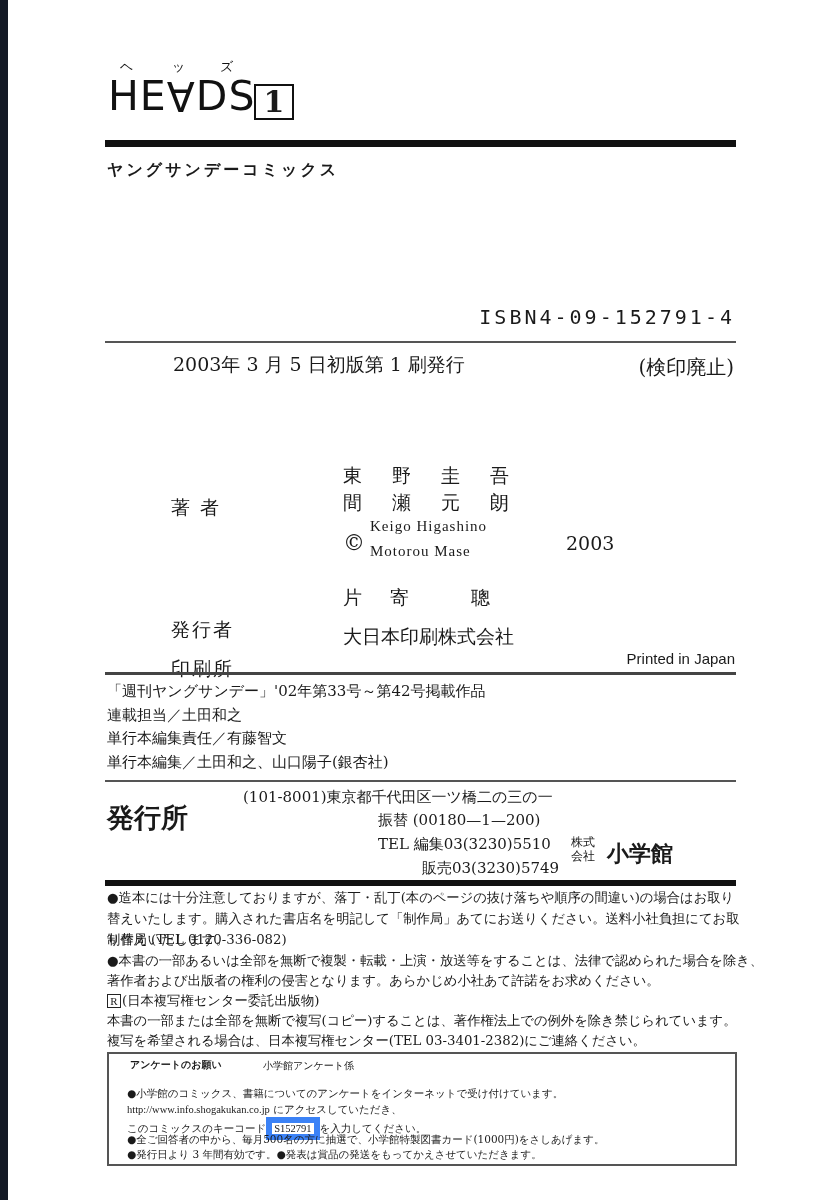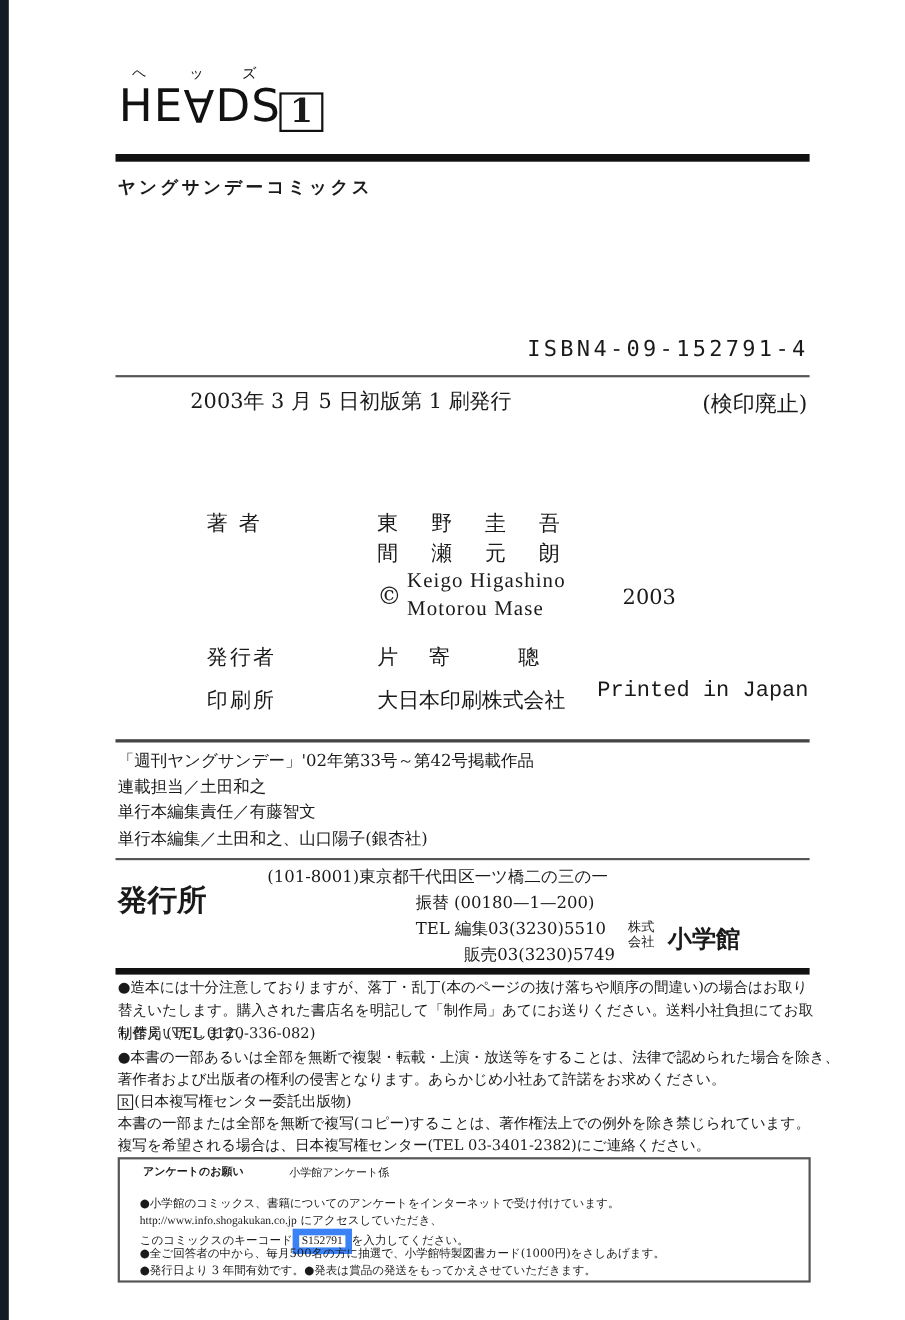--- a/index.html
+++ b/index.html
@@ -17,27 +17,27 @@
 
     .rule-thick { position: absolute; left: 105px; width: 631px; height: 7px; background: #111; }
     .rule-thin { position: absolute; left: 105px; width: 631px; height: 2px; background: #555; }
     .rule-mid { position: absolute; left: 105px; width: 631px; height: 3px; background: #444; }
 
     .label-series { left: 107px; top: 160px; font-family: "DejaVu Sans", sans-serif; font-size: 16px; letter-spacing: 3px; font-weight: bold; }
     .isbn { right: 88px; top: 305px; font-family: "DejaVu Sans Mono", monospace; font-size: 20px; letter-spacing: 3px; }
     .date { left: 173px; top: 352px; font-size: 19px; }
     .seal { right: 89px; top: 354px; font-size: 20px; }
 
-    .credit-label { left: 188px; font-size: 19px; letter-spacing: 2px; }
+    .credit-label { left: 171px; font-size: 19px; letter-spacing: 2px; margin-top: 32px; }
     .credit-value { left: 343px; font-size: 19px; }
     .spaced { letter-spacing: 30px; }
     .copy-mark { left: 343px; top: 530px; font-size: 22px; }
-    .en-name { left: 370px; font-size: 19px; font-family: "Liberation Serif", serif; letter-spacing: 1px; text-align: right; }
+    .en-name { left: 370px; font-size: 15px; font-family: "Liberation Serif", serif; letter-spacing: 1px; text-align: right; }
     .copy-year { left: 566px; top: 532px; font-size: 19px; }
-    .printed { right: 88px; top: 617px; font-family: Liberation Mono, monospace; font-size: 20px; }
+    .printed { right: 88px; top: 650px; font-family: Liberation Sans, sans-serif; font-size: 15px; }
 
     .info-line { left: 107px; font-size: 15px; }
 
     .pub-label { left: 107px; top: 800px; font-family: "DejaVu Sans", sans-serif; font-size: 27px; font-weight: bold; }
     .pub-text { font-size: 15px; }
     .corp-small { left: 571px; top: 835px; font-size: 12px; line-height: 14px; width: 30px; font-family: "DejaVu Sans", sans-serif; }
     .corp-name { left: 607px; top: 839px; font-family: "DejaVu Sans", sans-serif; font-size: 22px; font-weight: bold; }
 
     .notice { left: 107px; font-size: 13.3px; }
 

